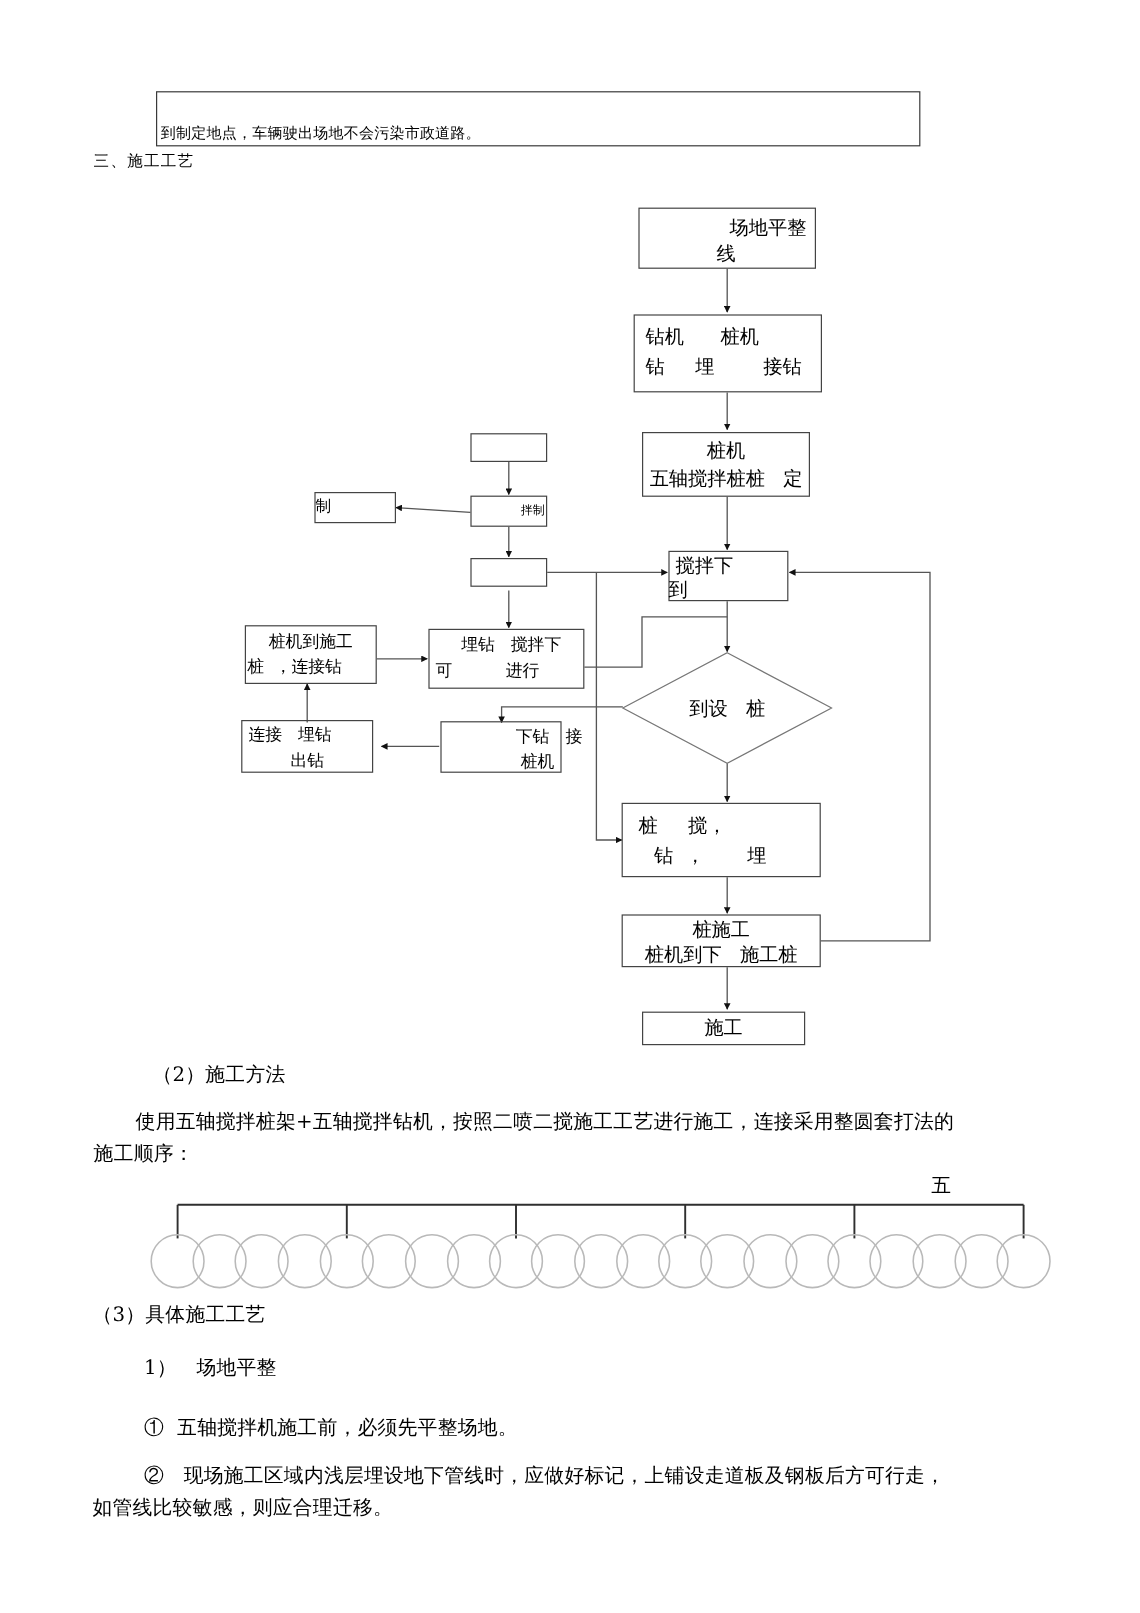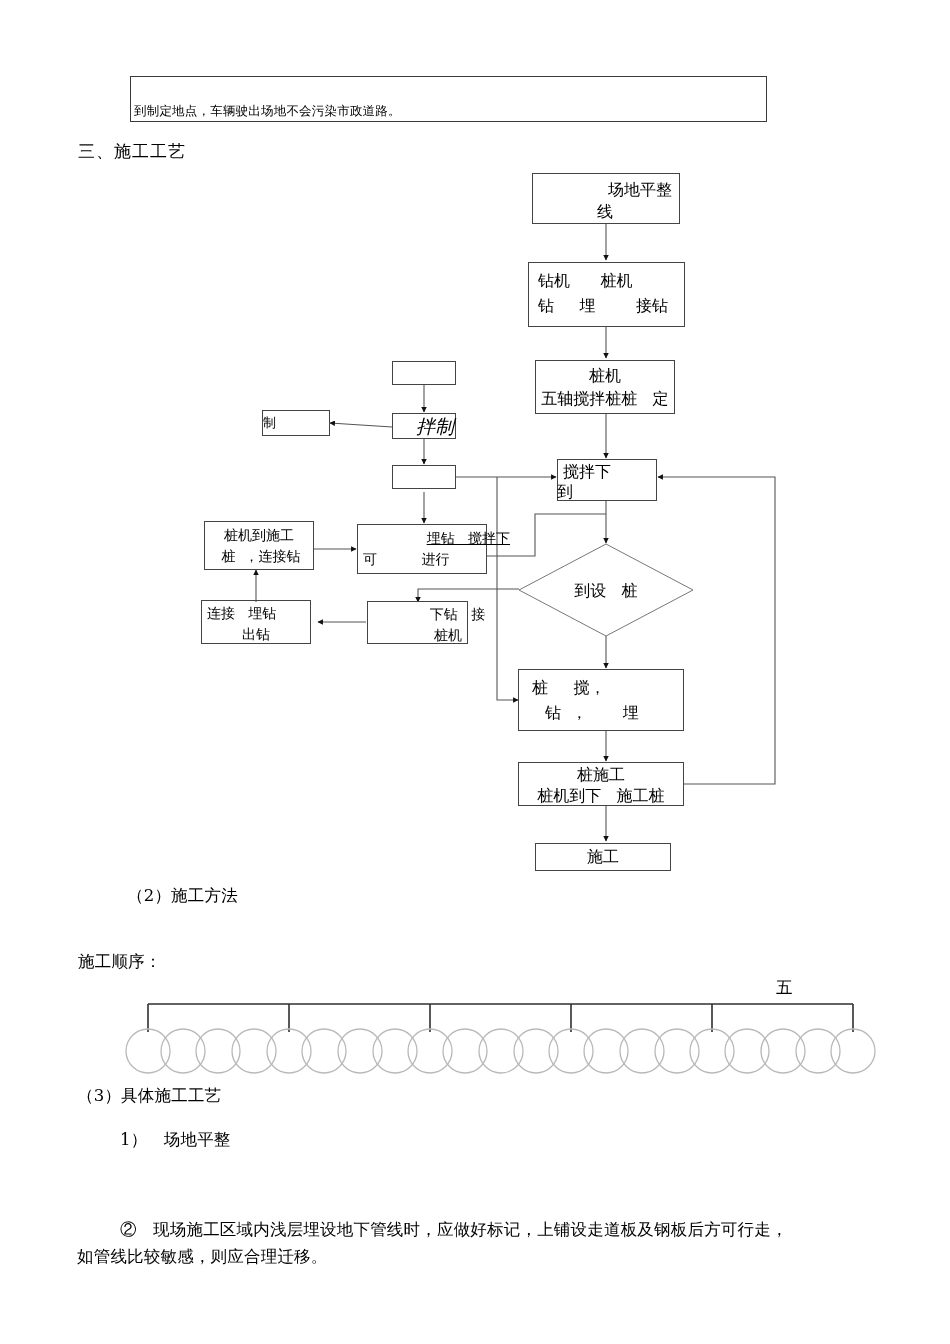--- a/index.html
+++ b/index.html
@@ -36,22 +36,22 @@
     font-size: 12.5px;
     line-height: 16px;
     letter-spacing: 0.2px;
     white-space: nowrap;
   }
 
   
   .section-heading {
     position: absolute;
     left: 78px;
-    top: 140px;
-    font-size: 17px;
+    top: 125px;
+    font-size: 13px;
     letter-spacing: 1px;
     white-space: nowrap;
     text-align: right;
   }
 
   
   #flow {
     position: absolute;
     left: 0;
     top: 0;
@@ -183,49 +183,50 @@
   <div class="fc-label" style="left:538px; top:293px; width:150px; text-align:left;">钻     埋        接钻</div>
 
   <div class="fc-label" style="left:535px; top:363px; width:140px; text-align:center;">桩机</div>
   <div class="fc-label" style="left:535px; top:386px; width:140px; text-align:center;">五轴搅拌桩桩   定</div>
 
   <div class="fc-label" style="left:563px; top:459px; width:96px; text-align:left;">搅拌下</div>
   <div class="fc-label" style="left:557px; top:479px; width:96px; text-align:left;">到</div>
 
   <div class="fc-label" style="left:392px; top:362px; width:64px; text-align:center; font-size:13px; line-height:22px;"></div>
 
-  <div class="fc-label" style="left:392px; top:414px; width:62px; text-align:right; font-size:19px; line-height:24px;font-style:italic;">拌制</div>
+  <div class="fc-label" style="left:392px; top:414px; width:62px; text-align:right; font-size:10px; line-height:24px;">拌制</div>
 
   <div class="fc-label" style="left:263px; top:411px; width:66px; text-align:left; font-size:13px; line-height:24px;">制</div>
 
   <div class="fc-label" style="left:392px; top:466px; width:64px; text-align:center; font-size:13px; line-height:22px;"></div>
 
   <div class="fc-label" style="left:204px; top:524px; width:110px; text-align:center; font-size:14px; line-height:22px;">桩机到施工</div>
-  <div class="fc-label" style="left:206px; top:545px; width:110px; text-align:center;   font-size:14px; line-height:22px;">桩  ，连接钻</div>
-
-  <div class="fc-label" style="left:384px; top:527px; width:126px; text-align:right; font-size:14px; line-height:22px;text-decoration:underline;">埋钻   搅拌下</div>
+  <div class="fc-label" style="left:206px; top:545px; width:110px; text-align:left;   font-size:14px; line-height:22px;">桩  ，连接钻</div>
+
+  <div class="fc-label" style="left:363px; top:527px; width:126px; text-align:center; font-size:14px; line-height:22px;">埋钻   搅拌下</div>
   <div class="fc-label" style="left:363px; top:548px; width:126px; text-align:left; font-size:14px; line-height:22px;">可          进行</div>
 
   <div class="fc-label" style="left:207px; top:602px; width:104px; text-align:left;   font-size:14px; line-height:22px;">连接   埋钻</div>
   <div class="fc-label" style="left:201px; top:623px; width:110px; text-align:center; font-size:14px; line-height:22px;">出钻</div>
 
   <div class="fc-label" style="left:367px; top:603px; width:101px; text-align:center; font-size:14px; line-height:22px;margin-left:40px;">下钻   接</div>
   <div class="fc-label" style="left:367px; top:624px; width:95px;  text-align:right;  font-size:14px; line-height:22px;">桩机</div>
 
   <div class="fc-label" style="left:518px; top:578px; width:176px; text-align:center;">到设   桩</div>
 
   <div class="fc-label" style="left:532px; top:675px; width:152px; text-align:left;">桩     搅，</div>
   <div class="fc-label" style="left:545px; top:700px; width:152px; text-align:left;">钻  ，       埋</div>
 
   <div class="fc-label" style="left:518px; top:762px; width:166px; text-align:center;">桩施工</div>
   <div class="fc-label" style="left:518px; top:783px; width:166px; text-align:center;">桩机到下   施工桩</div>
 
   <div class="fc-label" style="left:535px; top:845px; width:136px; text-align:center; line-height:24px;">施工</div>
 
   <div class="para nowrap" style="left:127px; top:882px;">（2）施工方法</div>
+  <div class="para nowrap" style="left:113px; top:921px;">使用五轴搅拌桩架+五轴搅拌钻机，按照二喷二搅施工工艺进行施工，连接采用整圆套打法的</div>
   <div class="para nowrap" style="left:78px;  top:948px;">施工顺序：</div>
 
   <div id="piles">
     <svg viewBox="0 0 800 110" width="800" height="110" xmlns="http://www.w3.org/2000/svg">
 
       <g stroke="#2f2f2f" stroke-width="1.6" fill="none">
         <line x1="68" y1="29" x2="773" y2="29"></line>
         <line x1="68" y1="29" x2="68" y2="57"></line>
         <line x1="209" y1="29" x2="209" y2="57"></line>
         <line x1="350" y1="29" x2="350" y2="57"></line>
@@ -256,16 +257,17 @@
         <circle cx="703" cy="76" r="22"></circle>
           <circle cx="738" cy="76" r="22"></circle>
         <circle cx="773" cy="76" r="22"></circle>
       </g>
     </svg>
     <div class="pile-label" style="left:696px; top:2px;">五</div>
   </div>
 
   <div class="para nowrap" style="left:77px;  top:1082px;">（3）具体施工工艺</div>
   <div class="para nowrap" style="left:120px; top:1126px;">1）   场地平整</div>
+  <div class="para nowrap" style="left:120px; top:1176px;">①  五轴搅拌机施工前，必须先平整场地。</div>
   <div class="para nowrap" style="left:120px; top:1216px;">②   现场施工区域内浅层埋设地下管线时，应做好标记，上铺设走道板及钢板后方可行走，</div>
   <div class="para nowrap" style="left:77px;  top:1243px;">如管线比较敏感，则应合理迁移。</div>
 
 </div>
 
 </body></html>

